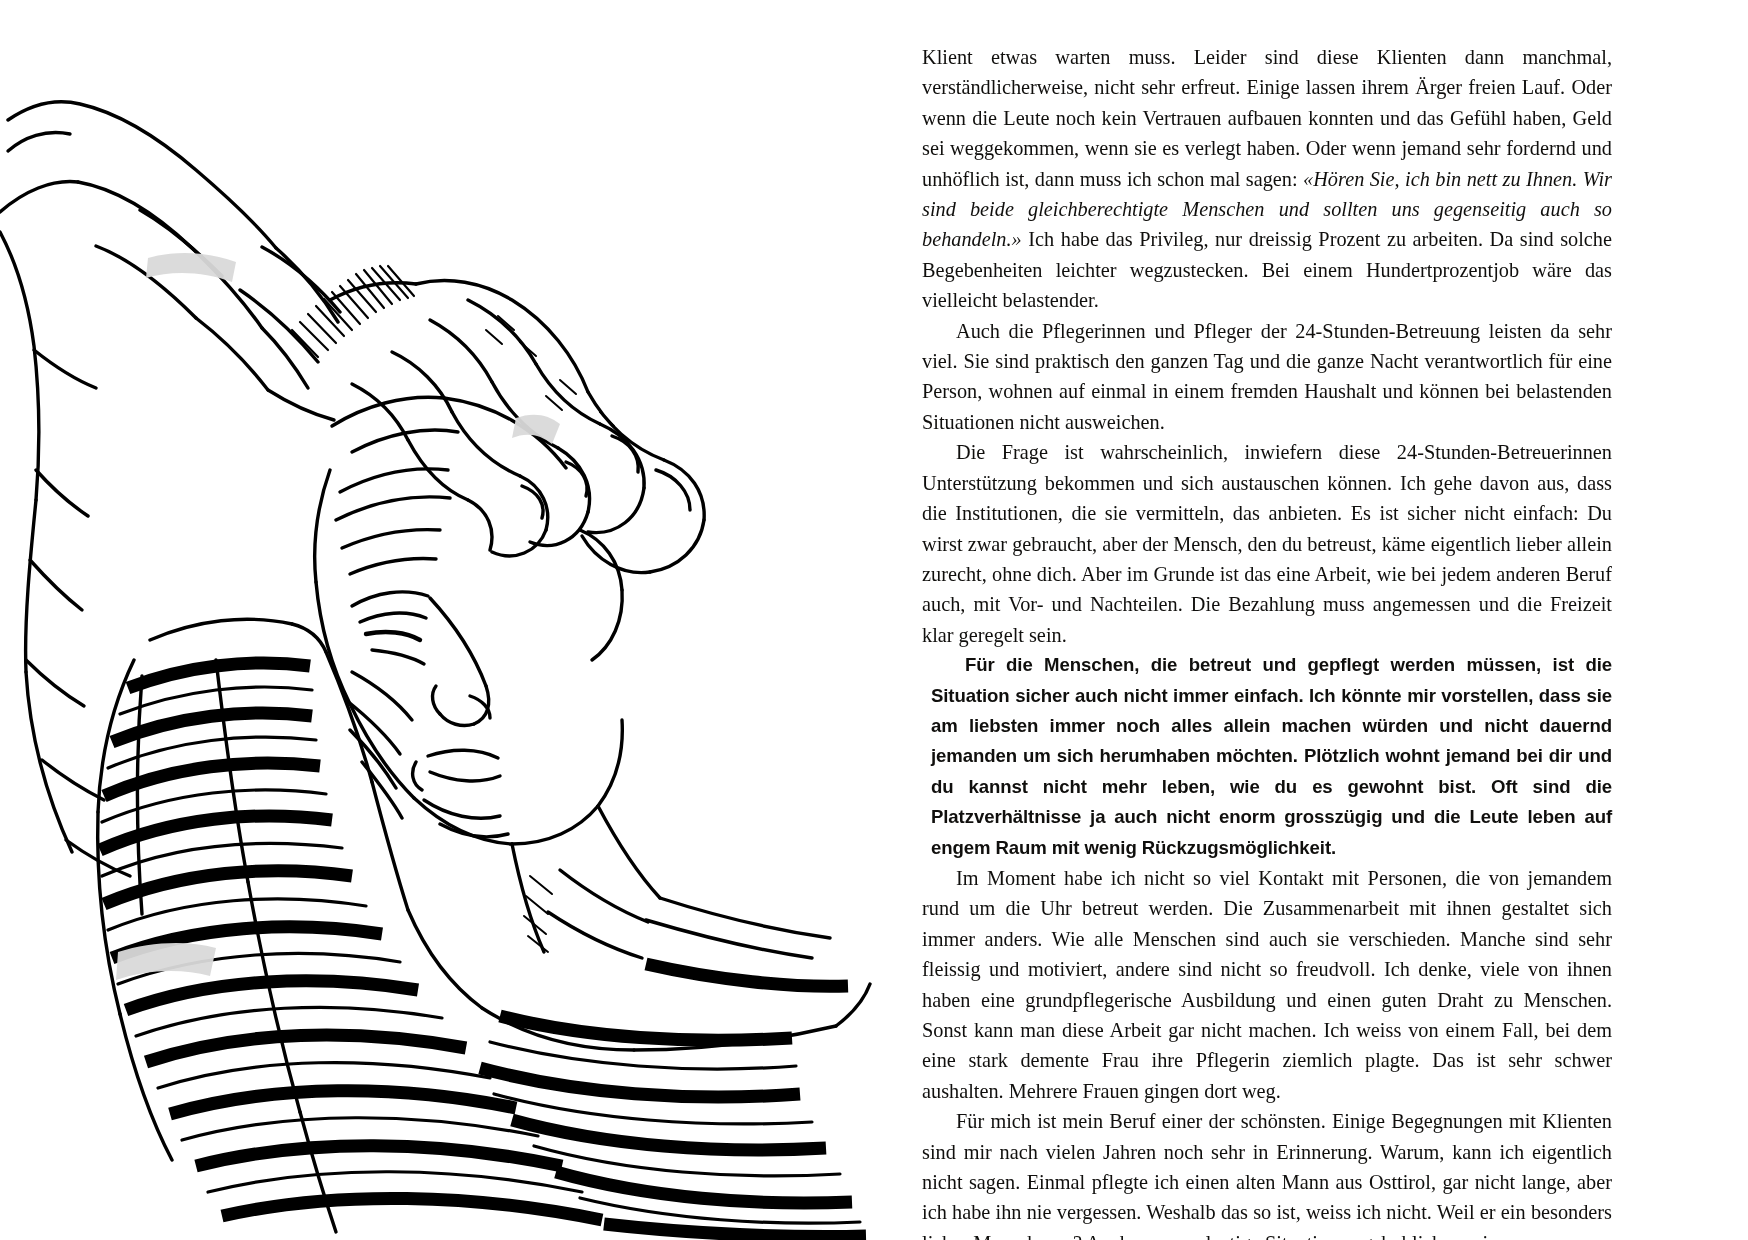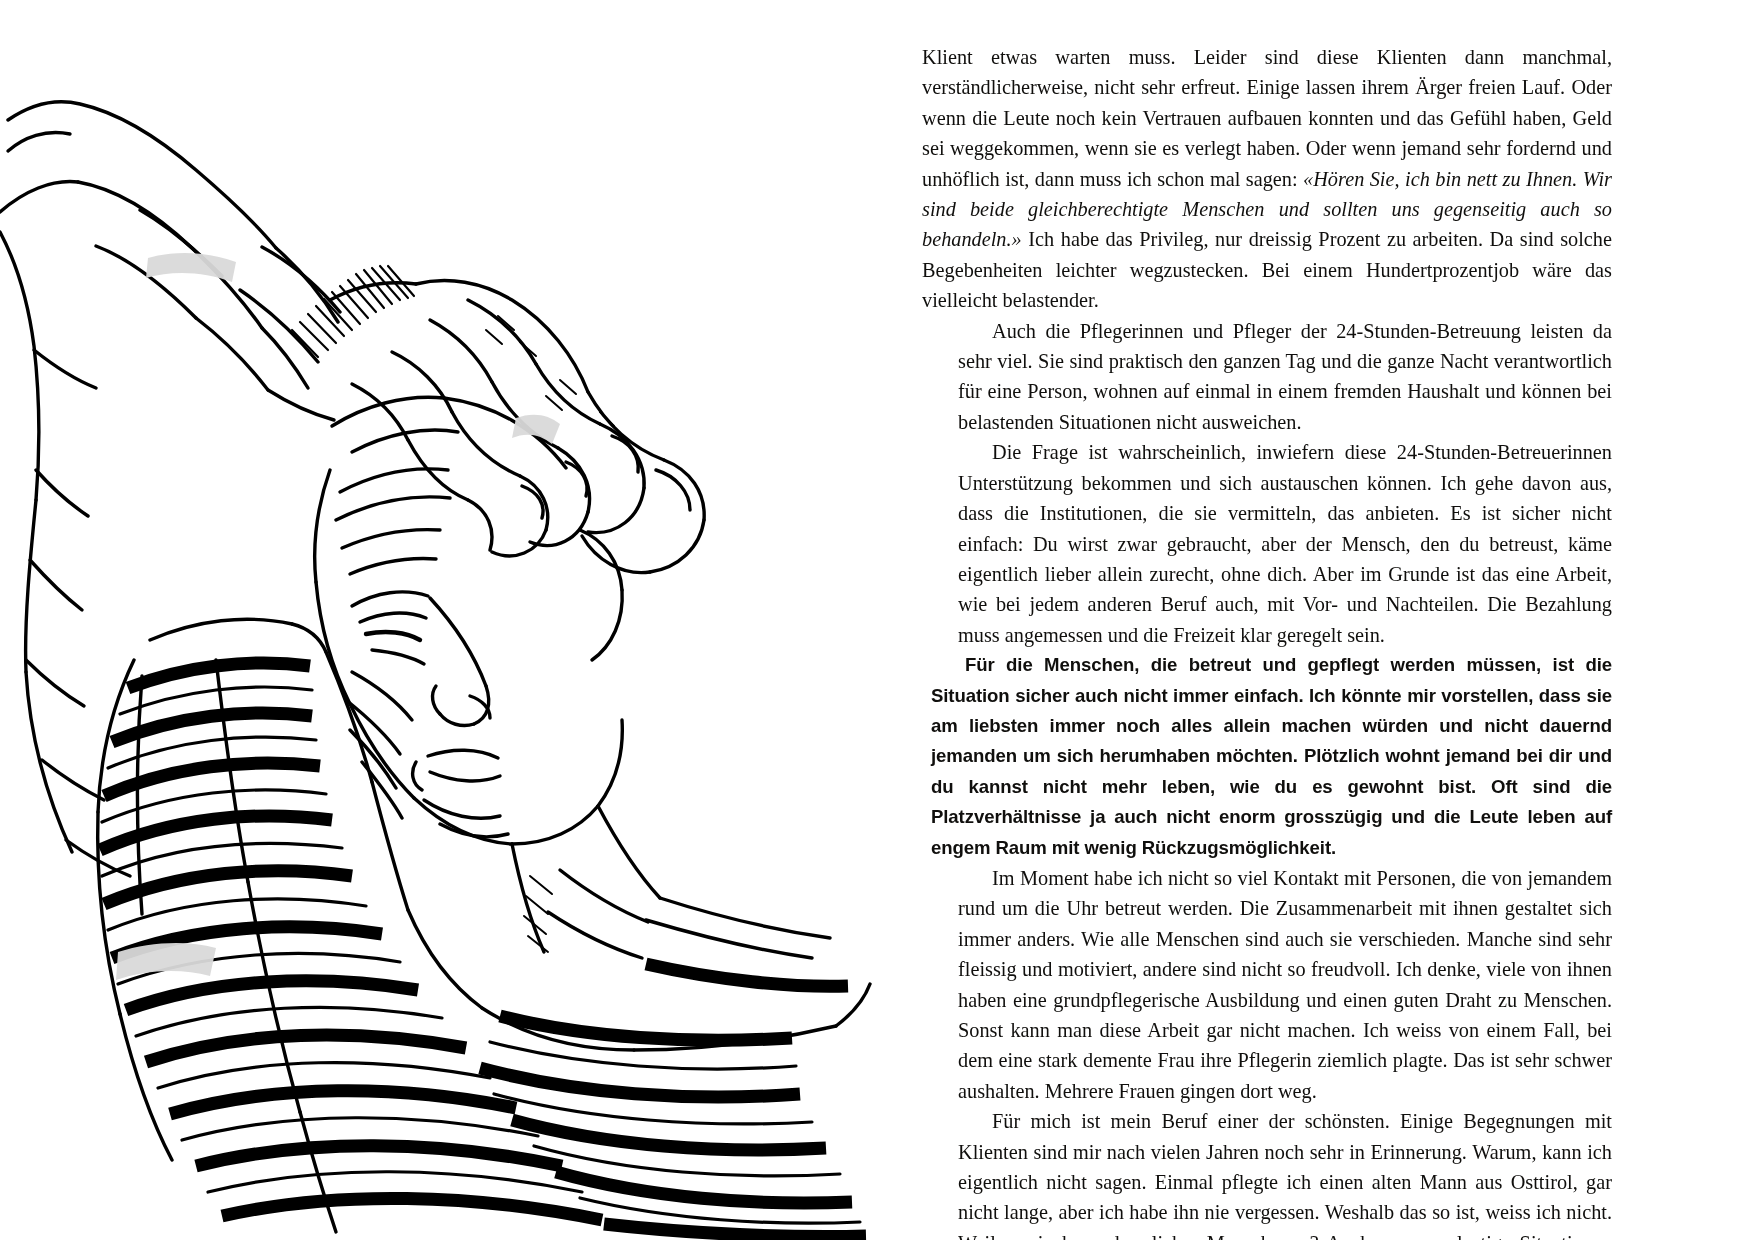--- a/index.html
+++ b/index.html
@@ -54,21 +54,20 @@
   p.para {
     margin: 0;
     font-size: 20.3px;
     line-height: 30.4px;
     text-align: justify;
     color: #100f0d;
     hyphens: manual;
   }
   p.indent {
     text-indent: 34px;
-    margin-left: 36px;
   }
   p.bold {
     font-family: "Liberation Sans", sans-serif;
     font-weight: bold;
     font-size: 18.6px;
     line-height: 30.4px;
     text-indent: 34px;
     letter-spacing: -0.1px;
     margin-left: 9px;
   }

